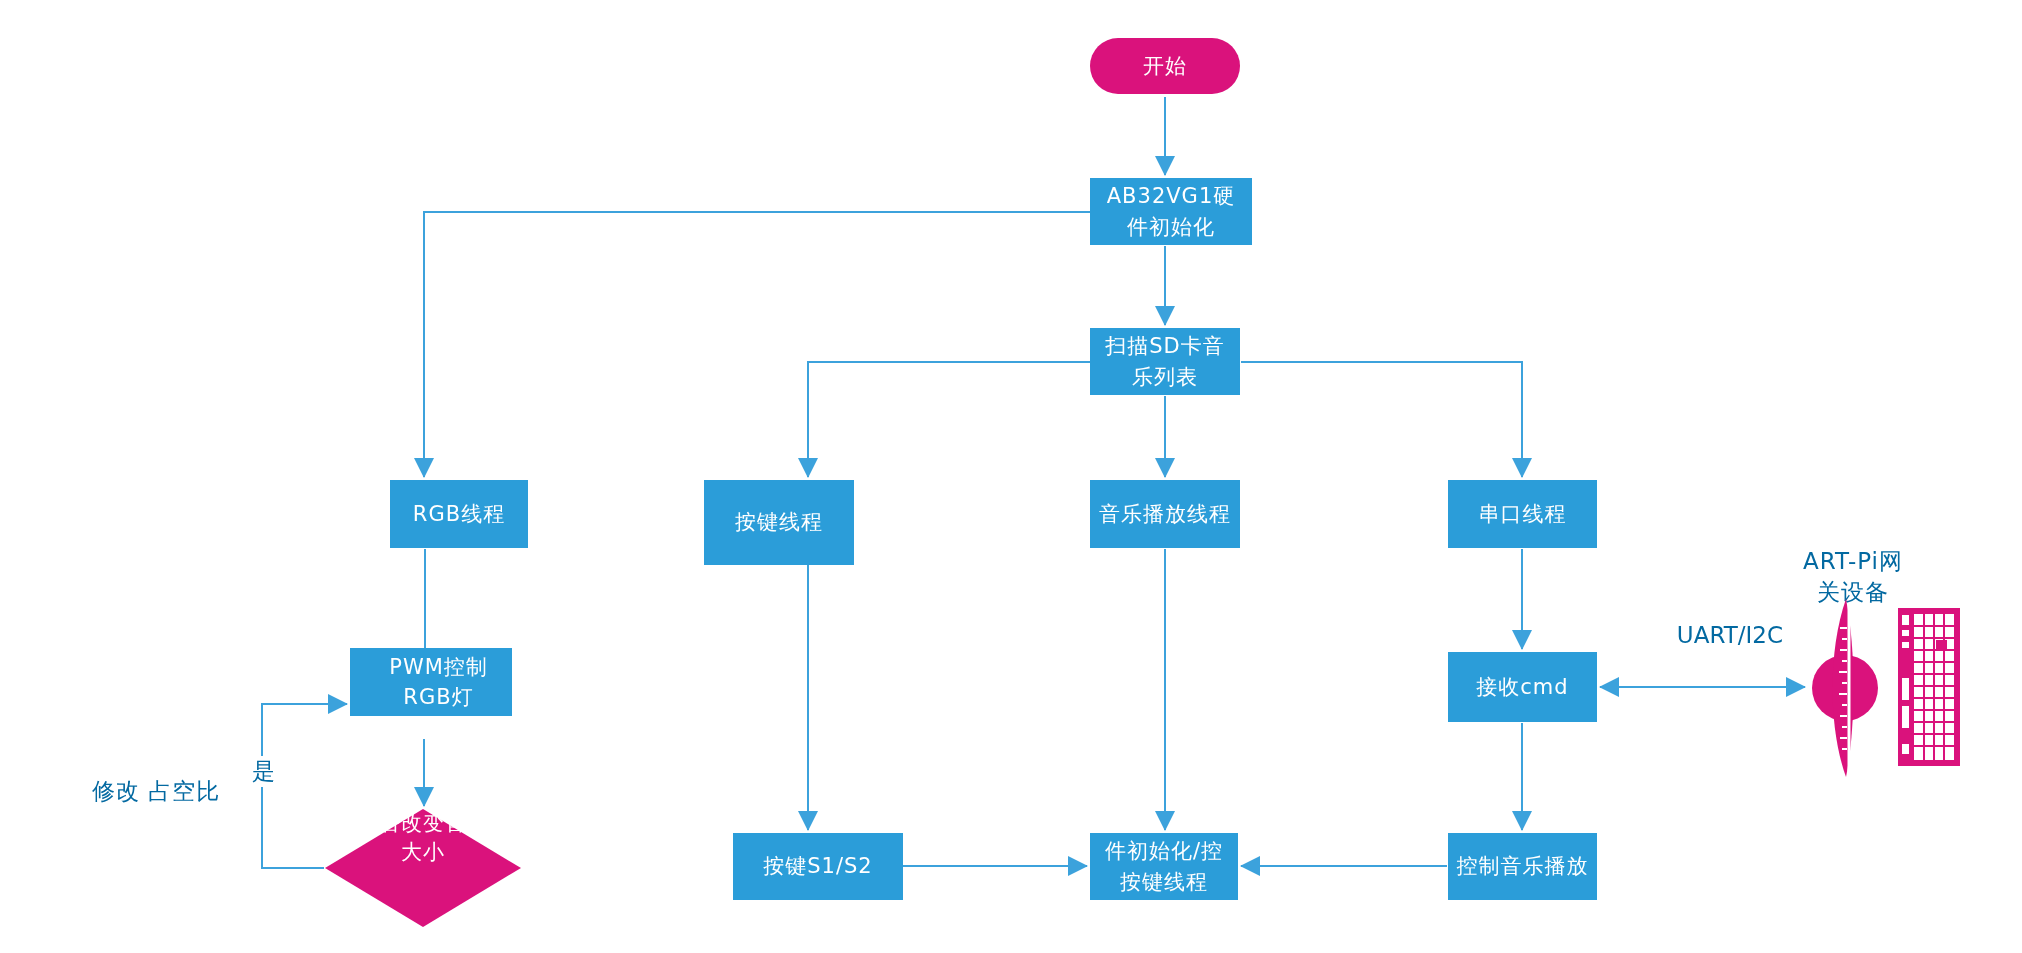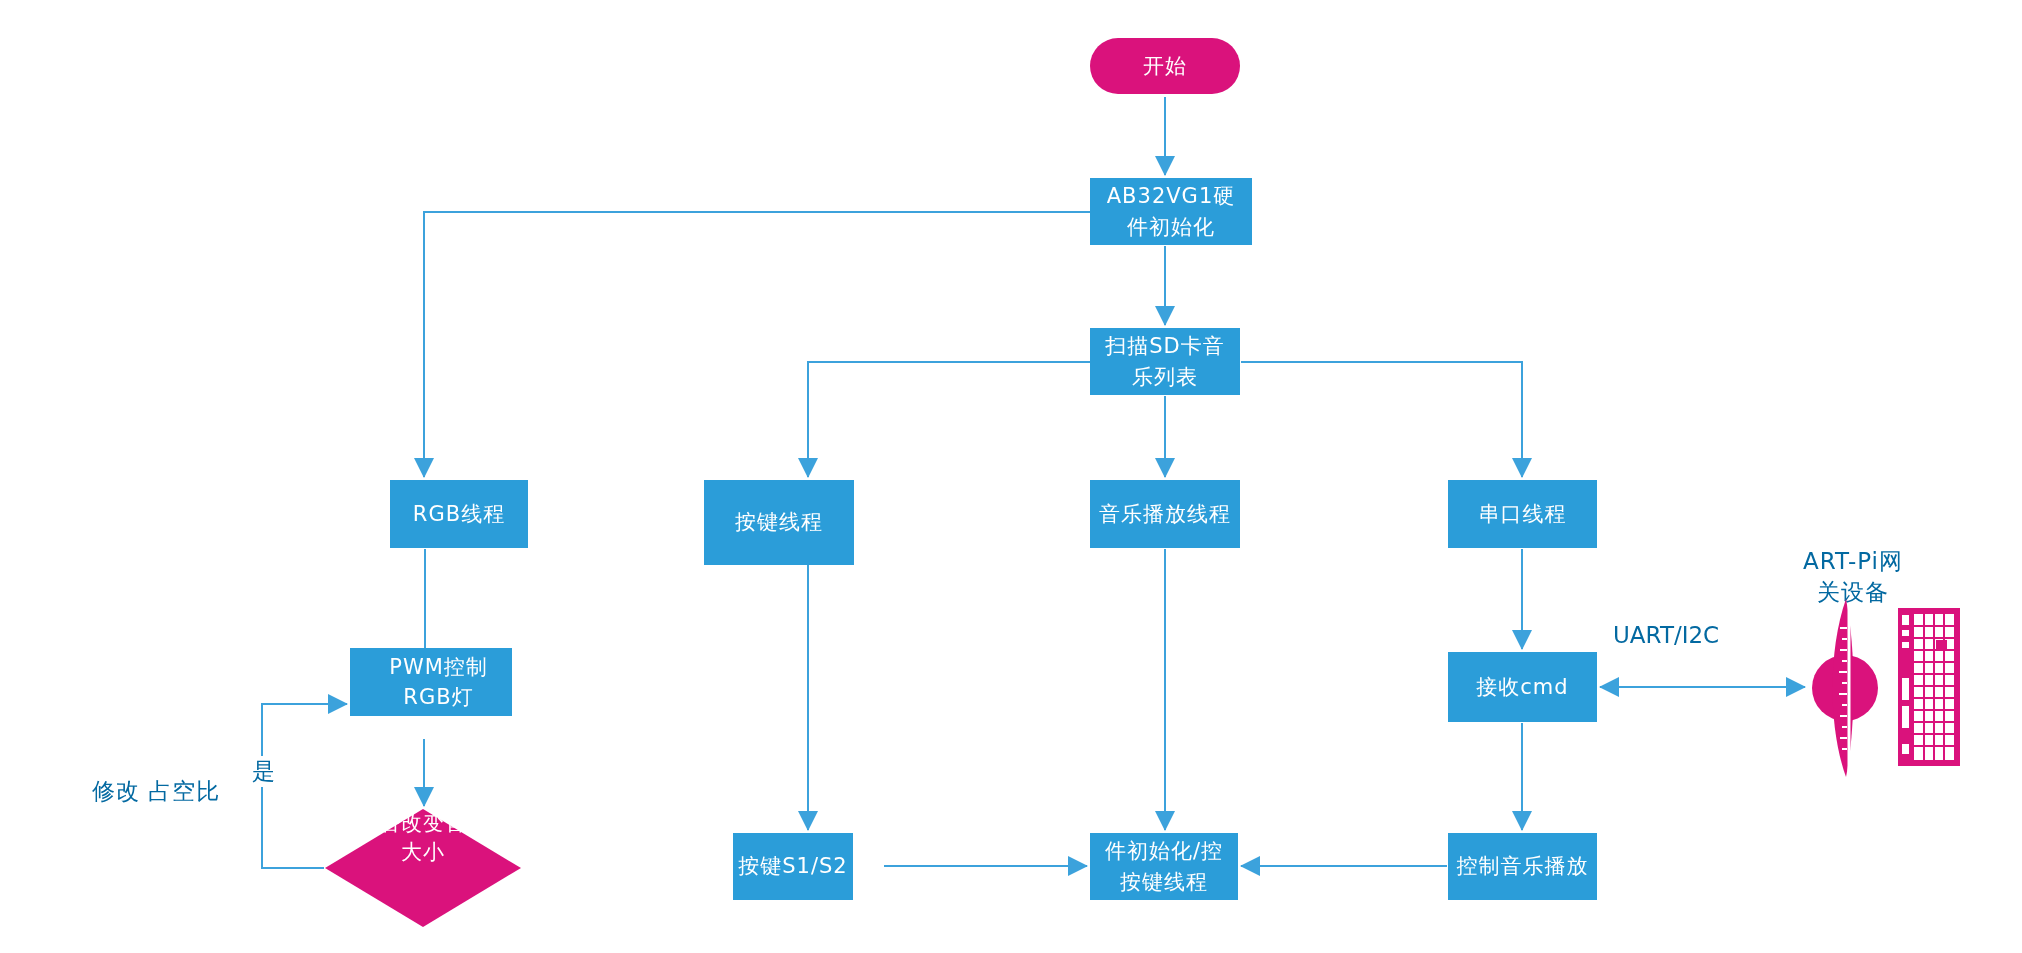--- a/index.html
+++ b/index.html
@@ -28,21 +28,21 @@
 
   #n-start{left:1090px;top:38px;width:150px;height:56px;border-radius:28px;background:#DA127C;}
   #n-hw   {left:1090px;top:178px;width:162px;height:67px;}
   #n-sd   {left:1090px;top:328px;width:150px;height:67px;}
   #n-rgb  {left:350px; top:480px;width:138px;height:68px;margin-left:40px;}
   #n-key  {left:704px; top:480px;width:150px;height:85px;justify-content:center;}
   #n-music{left:1090px;top:480px;width:150px;height:68px;}
   #n-uart {left:1448px;top:480px;width:149px;height:68px;}
   #n-pwm  {left:350px; top:648px;width:147px;height:68px;padding-left:15px;}
   #n-recv {left:1448px;top:652px;width:149px;height:70px;}
-  #n-s1s2 {left:733px; top:833px;width:120px;height:67px;}
+  #n-s1s2 {left:733px; top:833px;width:170px;height:67px;}
   #n-play {left:1090px;top:833px;width:148px;height:67px;}
   #n-ctrl {left:1448px;top:833px;width:149px;height:67px;}
 
   #n-decision{
     position:absolute;left:325px;top:809px;width:196px;height:118px;
     background:transparent;
   }
   #n-decision .diamond-shape{position:absolute;left:0;top:0;}
   #n-decision .diamond-label{
     position:absolute;left:0;top:0;width:196px;height:118px;
@@ -51,21 +51,21 @@
   }
 
   .float-label{
     position:absolute;
     color:#0369a1;
     font-size:23px;
     white-space:nowrap;
   }
   #lbl-duty{left:92px;top:776px;letter-spacing:1px;}
   #lbl-yes{left:248px;top:756px;background:#ffffff;padding:0 4px;}
-  #lbl-uart{left:1613px;top:622px;width:170px;text-align:left;}
+  #lbl-uart{left:1613px;top:622px;width:170px;text-align:right;}
   #lbl-gateway{left:1790px;top:546px;width:126px;text-align:center;line-height:1.35;white-space:normal;letter-spacing:1px;}
   #lbl-gateway span{display:block;}
 
   .device-icons{position:absolute;left:0;top:0;pointer-events:none;}
 </style>
 </head>
 <body>
 
 <div class="canvas">
 

